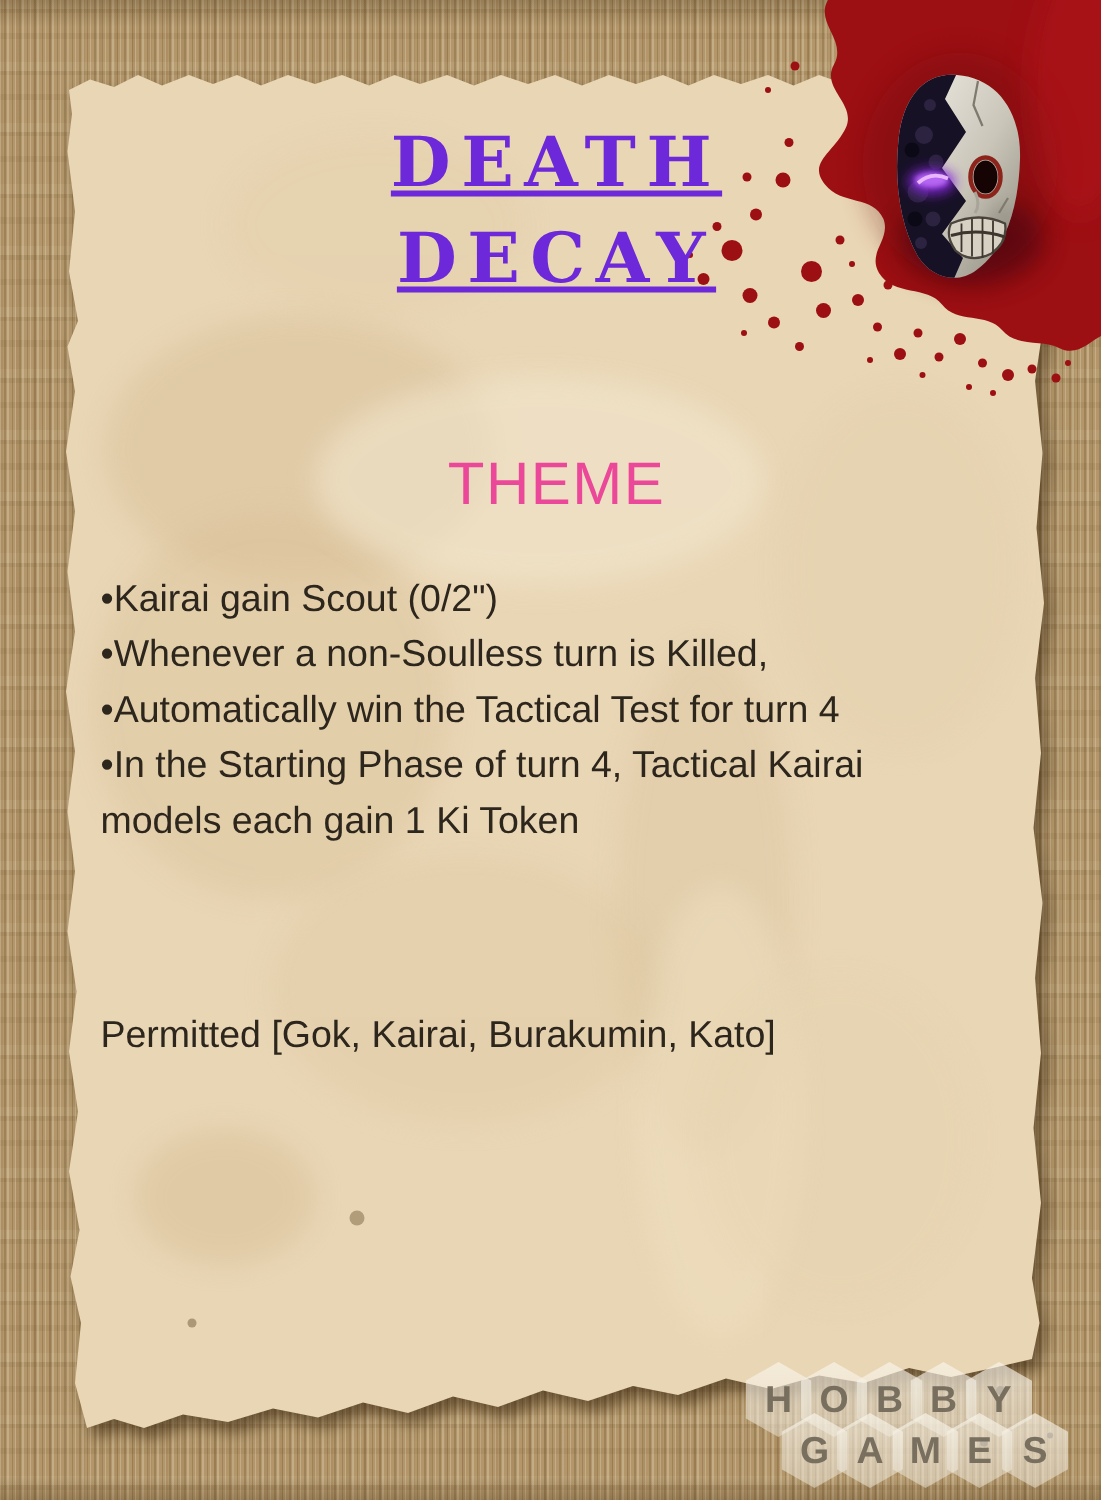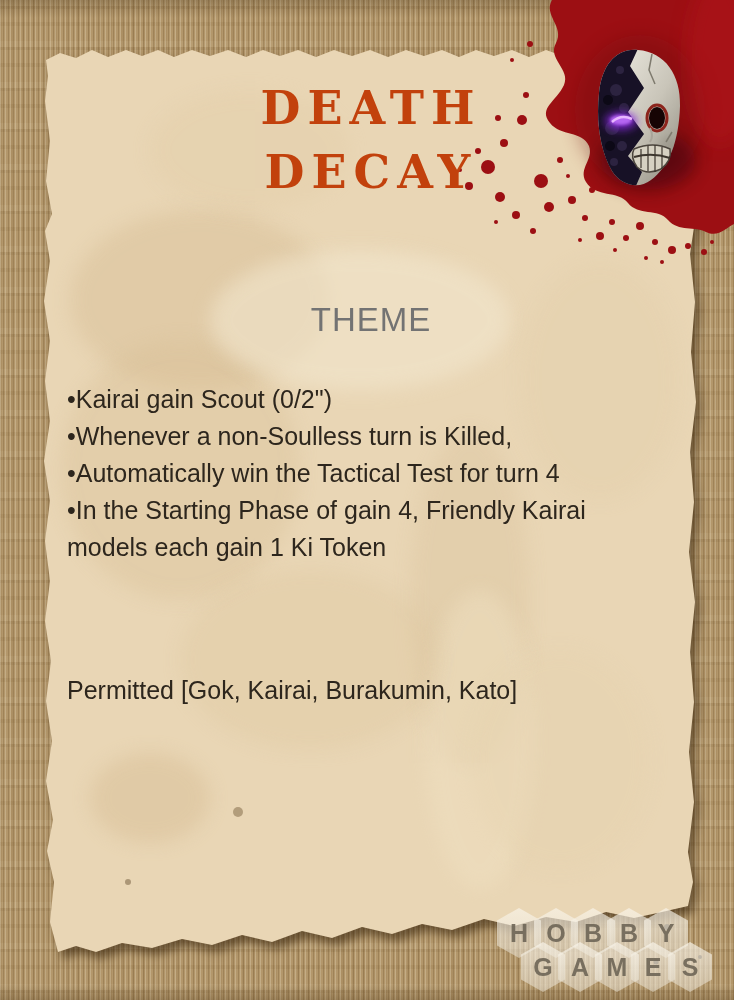--- a/index.html
+++ b/index.html
@@ -18,25 +18,25 @@
       repeating-linear-gradient(180deg, rgba(255,240,210,.07) 0 6px, rgba(95,68,30,.10) 6px 9px, rgba(0,0,0,0) 9px 22px, rgba(120,90,45,.12) 22px 26px, rgba(0,0,0,0) 26px 41px);
   }
   .art{position:absolute; left:0; top:0; z-index:2;}
   .paper-shadow{filter:drop-shadow(5px 7px 5px rgba(45,28,6,.55));}
 
   
   .txt{position:absolute; z-index:3; color:#2d261d;}
   .card-title{
     left:46px; top:76px; width:650px; text-align:center;
     font-family:"DejaVu Serif", serif; font-weight:700;
-    font-size:46px; line-height:64px; letter-spacing:7px; color:#c2410c;
+    font-size:46px; line-height:64px; letter-spacing:7px; color:#6d28d9;text-decoration:underline;
   }
   .theme-heading{
     left:46px; top:301px; width:650px; text-align:center;
-    font-size:33px; letter-spacing:1px; color:#737373;
+    font-size:40px; letter-spacing:1px; color:#ec4899;
   }
   .rules{left:67px; top:381px; font-size:25px; line-height:37px; white-space:nowrap;}
   .permitted{left:67px; top:676px; font-size:25px; white-space:nowrap;text-align:center;}
 
   
   .logo{position:absolute; inset:0; z-index:4;}
   .hex{
     position:absolute; width:44px; height:50px;
     clip-path:polygon(50% 0,100% 25%,100% 75%,50% 100%,0 75%,0 25%);
     background:linear-gradient(180deg, rgba(250,246,236,.66), rgba(233,226,211,.52));
@@ -174,21 +174,21 @@
     <div>DEATH</div>
     <div>DECAY</div>
   </div>
 
   <div class="txt theme-heading">THEME</div>
 
   <div class="txt rules">
     <div>•Kairai gain Scout (0/2")</div>
     <div>•Whenever a non-Soulless turn is Killed,</div>
     <div>•Automatically win the Tactical Test for turn 4</div>
-    <div>•In the Starting Phase of gain 4, Friendly Kairai</div>
+    <div>•In the Starting Phase of turn 4, Tactical Kairai</div>
     <div>models each gain 1 Ki Token</div>
   </div>
 
   <div class="txt permitted">Permitted [Gok, Kairai, Burakumin, Kato]</div>
 
   <div class="logo">
     <div class="hex" style="left:497px;top:908px;">
         <span>H</span>
       </div>
     <div class="hex" style="left:534px;top:908px;">

